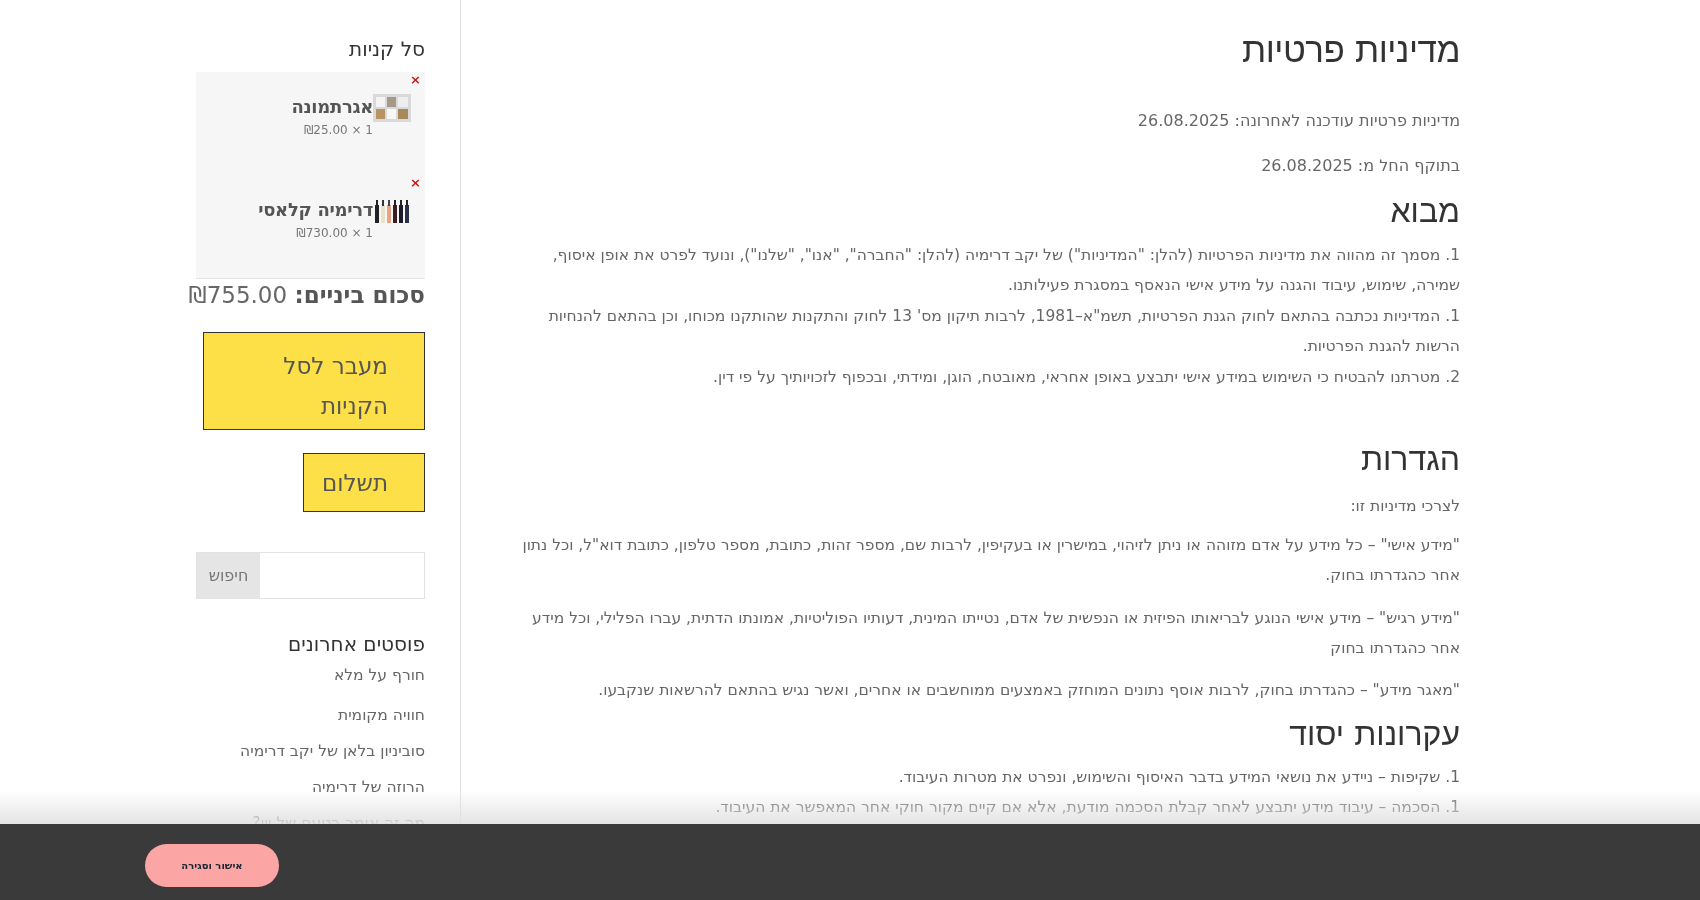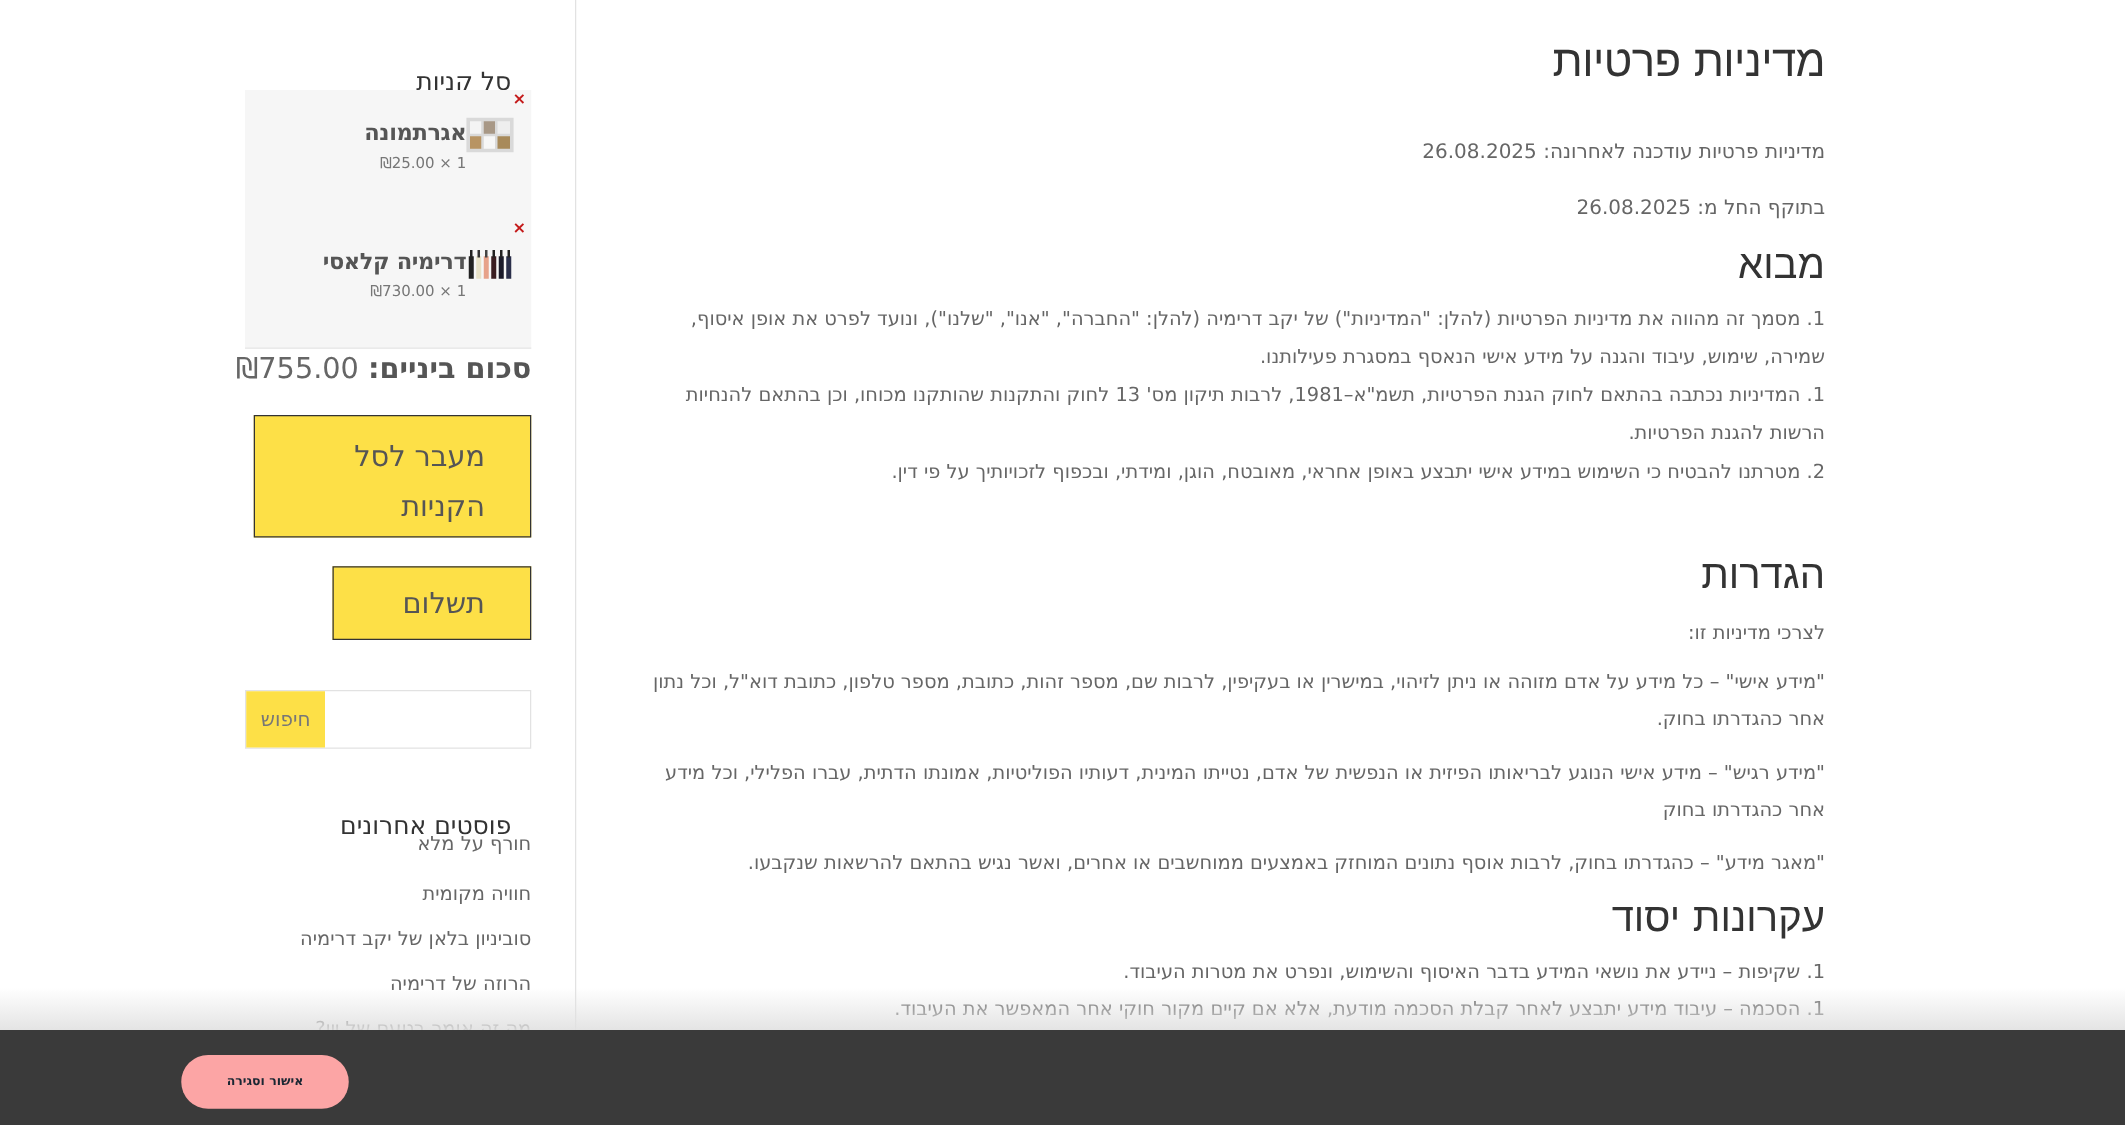--- a/index.html
+++ b/index.html
@@ -21,21 +21,21 @@
       font-size: 35px; font-weight: 300; color: #333; letter-spacing: -0.5px;
     }
     .meta-line { position: absolute; right: 0; font-size: 16px; color: #666; margin: 0; }
     .h2 { position: absolute; right: 0; margin: 0; font-size: 32px; font-weight: 300; color: #333; }
     .para {
       position: absolute; right: 0; width: 940px; margin: 0;
       font-size: 15.5px; line-height: 30px; color: #666;
     }
     
     .sidebar { position: absolute; left: 196px; width: 229px; top: 0; text-align: right; }
-    .widget-title { position: absolute; right: 0; margin: 16px; font-size: 20px; color: #333; font-weight: 400; }
+    .widget-title { position: absolute; right: 0; margin: 0; font-size: 20px; color: #333; font-weight: 400; }
     .cart-box {
       position: absolute; left: 0; top: 72px; width: 229px; height: 206px; background: #f6f6f6;
       border-bottom: 1px solid #e5e5e5;
     }
     .cart-item { position: absolute; right: 0; width: 229px; height: 90px; }
     .remove-x {
       position: absolute; right: 4px; top: 0; color: #c41a1a; font-size: 13px; font-weight: bold;
       cursor: pointer;
     }
     .prod-thumb { position: absolute; right: 14px; top: 22px; width: 38px; height: 28px; }
@@ -51,21 +51,21 @@
     .btn-outline {
       position: absolute; right: 0; border: 1px solid #333; background: #fde047;
       font-size: 23px; color: #555; text-align: right; box-sizing: border-box; cursor: pointer;
       font-family: "DejaVu Sans", "Liberation Sans", sans-serif; direction: rtl;
     }
     .search-box {
       position: absolute; right: 0; top: 552px; width: 229px; height: 47px;
       border: 1px solid #e2e2e2; box-sizing: border-box; background: #fff;
     }
     .search-btn {
-      position: absolute; left: 0; top: 0; width: 63px; height: 45px; background: #fde047;
+      position: absolute; left: 0; top: 0; width: 63px; height: 45px; background: #e5e5e5;
       border: none; color: #777; font-size: 16px; cursor: pointer; direction: rtl;
       font-family: "DejaVu Sans", "Liberation Sans", sans-serif;
     }
     .search-input {
       position: absolute; right: 0; top: 0; width: 164px; height: 45px; border: none; outline: none;
       background: transparent; padding: 0 10px; box-sizing: border-box; font-size: 15px; direction: rtl;
     }
     .post-link {
       position: absolute; right: 0; font-size: 15.5px; color: #666; white-space: nowrap; text-decoration: none;
       cursor: pointer;
@@ -160,21 +160,21 @@
   <div class="subtotal">
     <b>סכום ביניים:</b>
     <span>₪755.00</span>
   </div>
 
   <button class="btn-outline" style="top:332px; width:222px; height:98px; padding:10px 36px 0 0; line-height:40px;">
     <span>מעבר לסל</span><br>
     <span>הקניות</span>
   </button>
 
-  <button class="btn-outline" style="top:453px; width:159px; height:59px; padding:0 36px 0 15px;">תשלום</button>
+  <button class="btn-outline" style="top:453px; width:122px; height:59px; padding:0 36px 0 15px;">תשלום</button>
 
   <div class="search-box">
     <input class="search-input" type="text" placeholder="" style="">
     <button class="search-btn">חיפוש</button>
   </div>
 
   <h3 class="widget-title" style="top:632px">פוסטים אחרונים</h3>
   <a class="post-link" style="top:666px">חורף על מלא</a>
   <a class="post-link" style="top:706px">חוויה מקומית</a>
   <a class="post-link" style="top:742px">סוביניון בלאן של יקב דרימיה</a>

